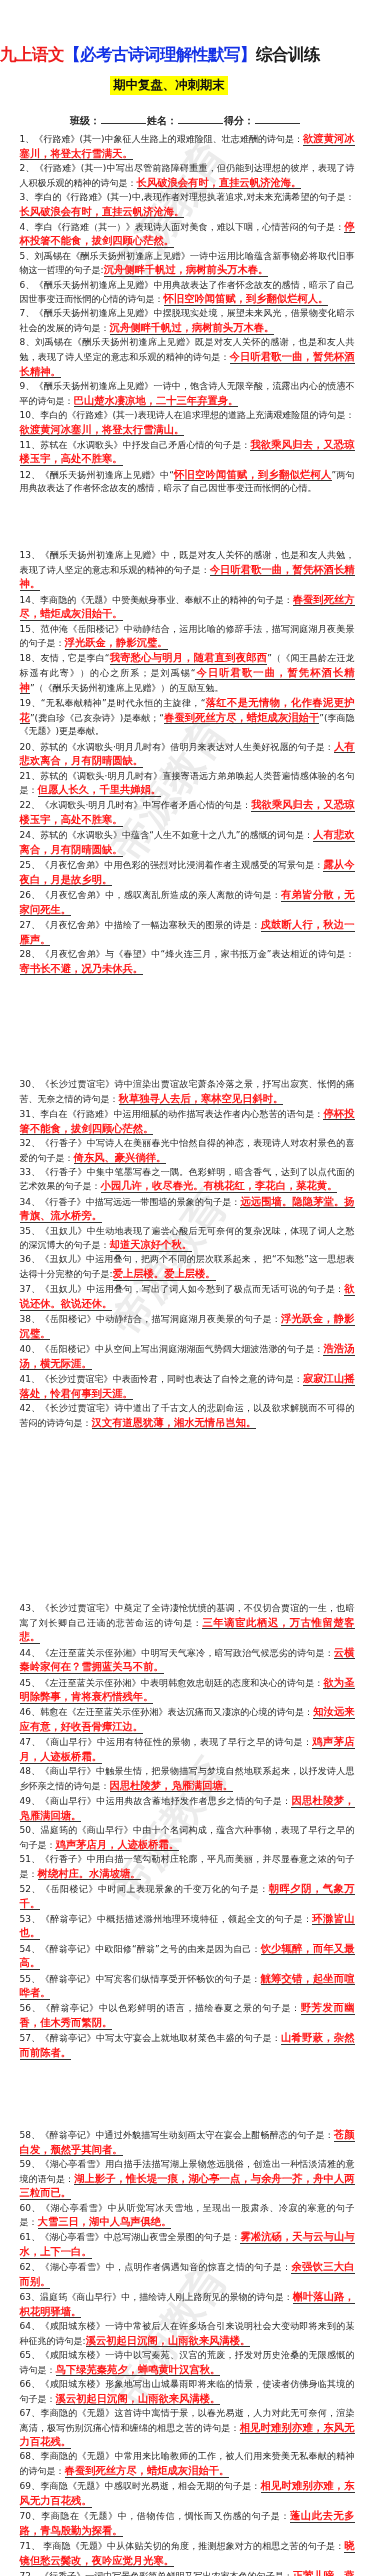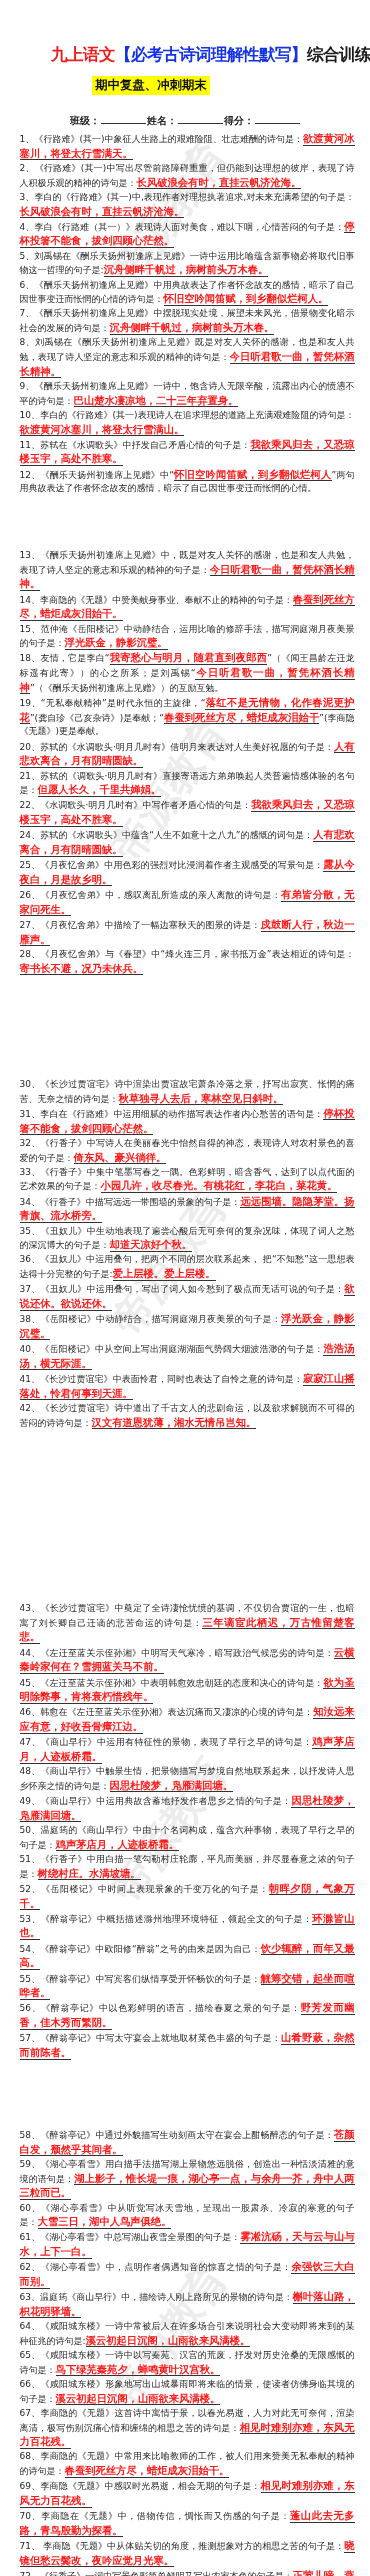--- a/index.html
+++ b/index.html
@@ -1,23 +1,23 @@
 <!DOCTYPE html>
 <html style="font-size:8.2px"><head>
 <meta charset="utf-8">
 <style>
   html, body { margin:0; padding:0; background:#ffffff; }
   body { width:371px; height:2623px; position:relative; overflow:hidden;
          font-family:"DejaVu Sans", "Liberation Sans", sans-serif; color:#1a1a1a; }
-  .title { position:absolute; left:0; top:44px; width:371px; text-align:right;
+  .title { position:absolute; left:0; top:44px; width:371px; text-align:left;
            font-family:"DejaVu Sans", sans-serif; font-weight:bold; font-size:16.5px; letter-spacing:-0.5px; white-space:nowrap; }
   .t-red { color:#ee1c1c; }
   .t-blue { color:#1432e6; }
   .t-black { color:#1a1a1a; }
-  .subtitle-wrap { position:absolute; left:0; top:76px; width:302px; text-align:center; }
+  .subtitle-wrap { position:absolute; left:0; top:76px; width:302px; text-align:center;padding-left:18px; }
   .subtitle { display:inline-block; background:#ffff00; color:#111; font-family:"DejaVu Serif", serif;
               font-weight:bold; font-size:12.4px; padding:1px 3.1px; }
   .info { position:absolute; left:0; top:114px; width:371px; text-align:center;
           font-family:"DejaVu Serif", serif; font-weight:bold; font-size:10px; color:#222; }
   .blank { display:inline-block; width:45px; border-bottom:0.5px solid #333; margin:0 1px; height:7.2px; vertical-align:baseline; }
   .page { position:absolute; left:19.6px; width:335px; }
   .item { font-size:9px; line-height:13.7px; color:#1f1f1f; margin-bottom:0.5px; text-align:justify; }
   .ans { color:#ff1a1a; font-family:"DejaVu Serif", serif; font-weight:bold; font-size:10.3px;
          border-bottom:0.8px solid #333; padding-bottom:0.5px; }
   .watermark { position:absolute; color:rgba(150,150,150,0.18); font-size:41px; font-weight:bold;

